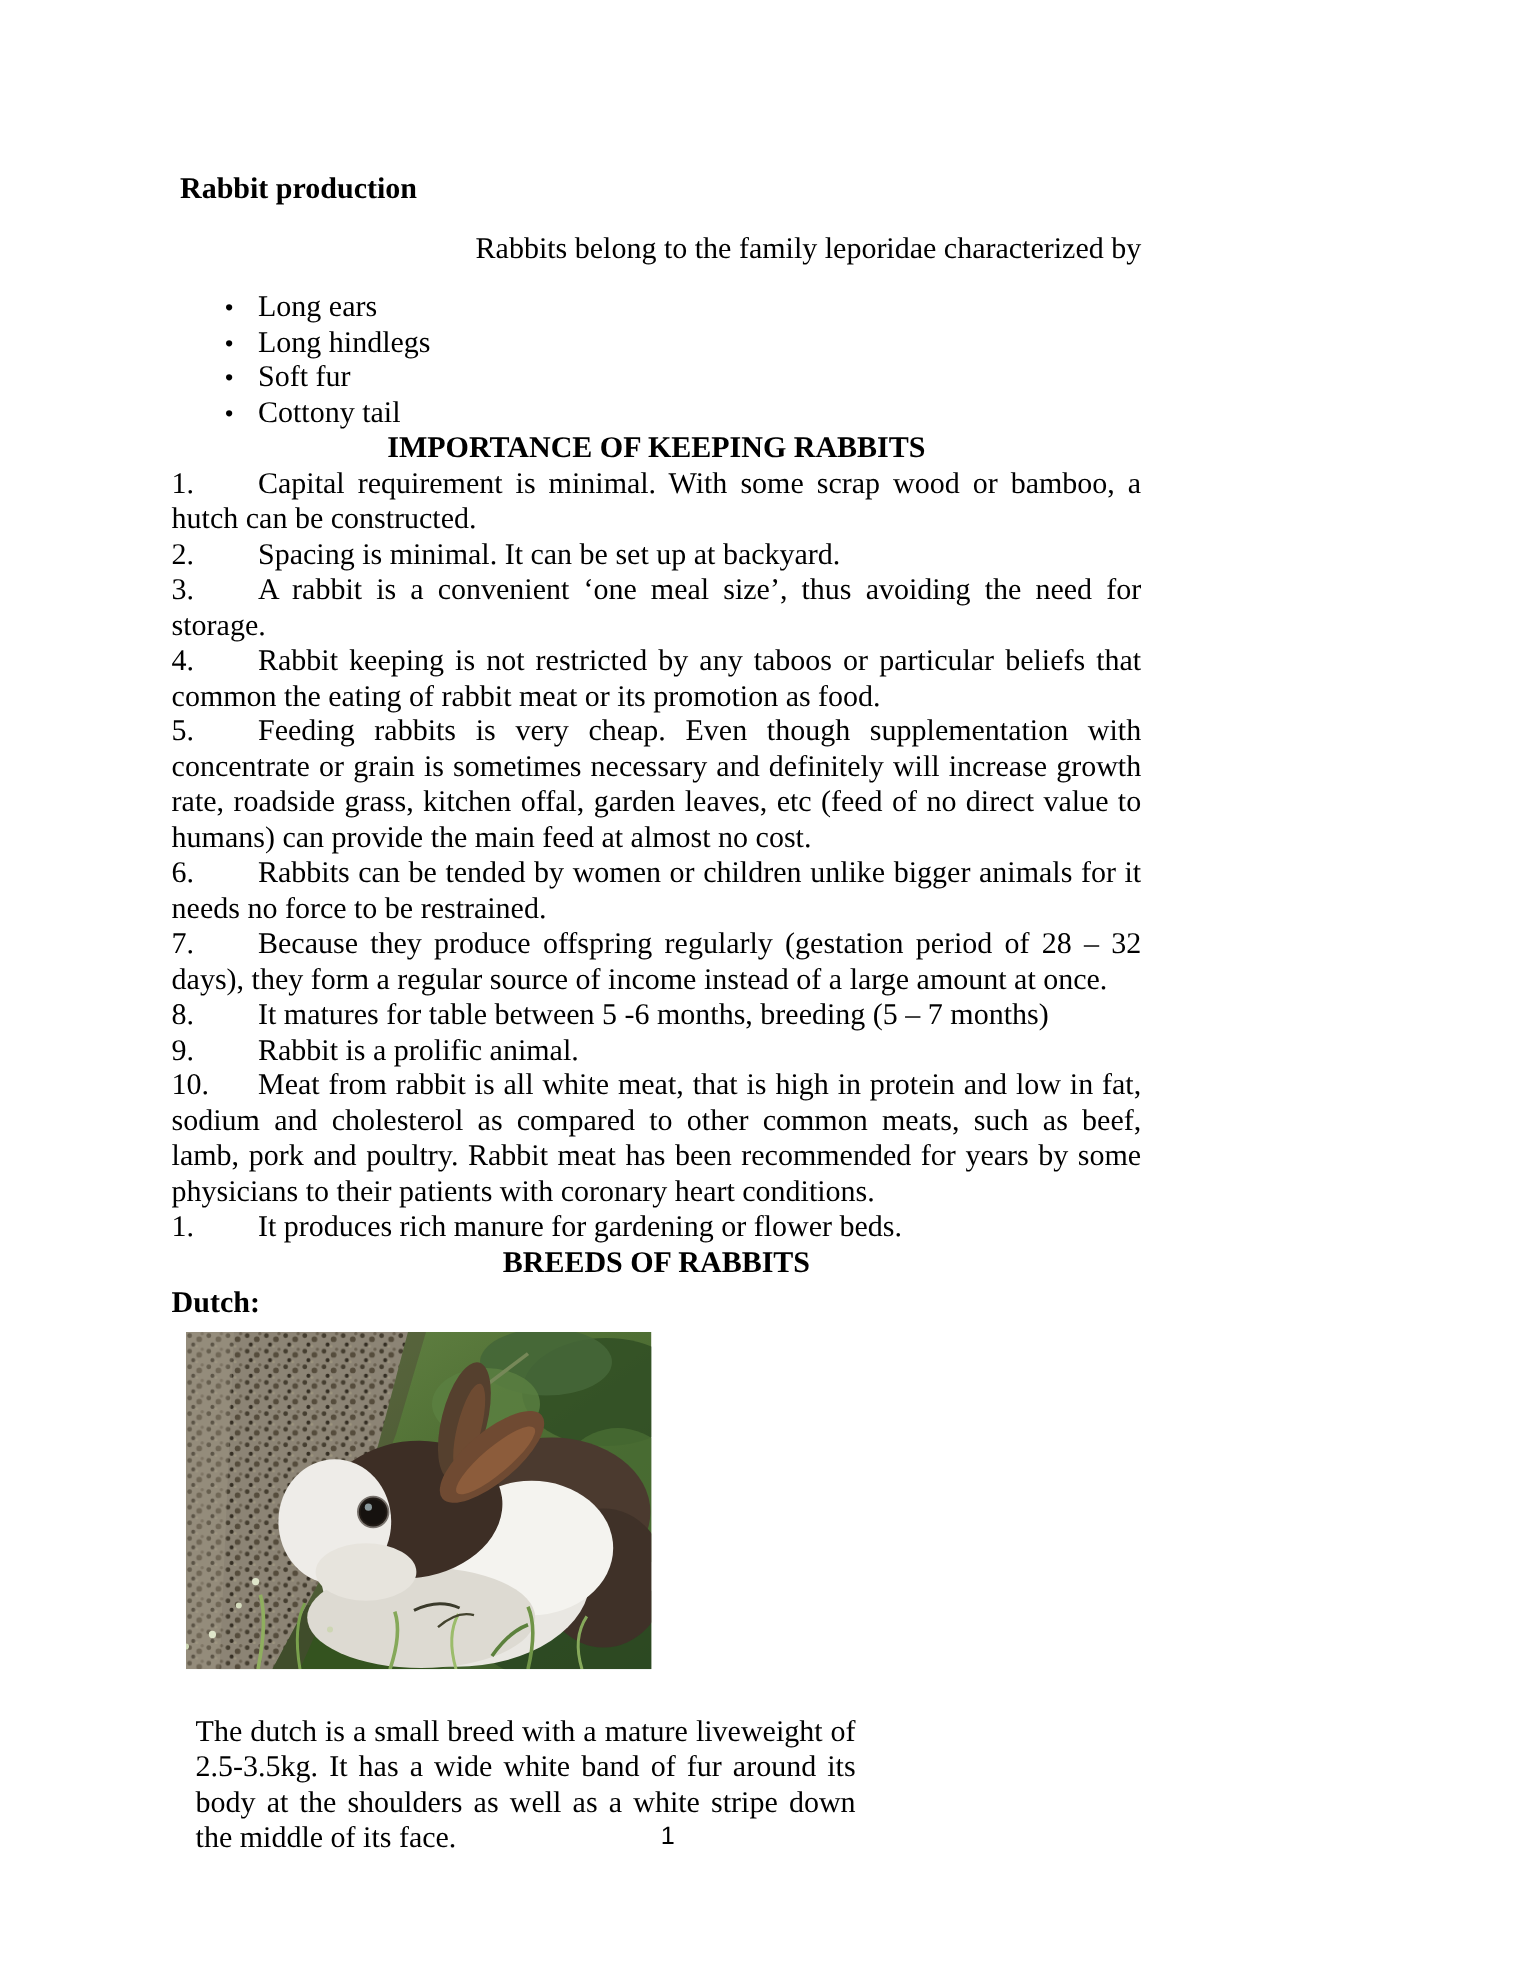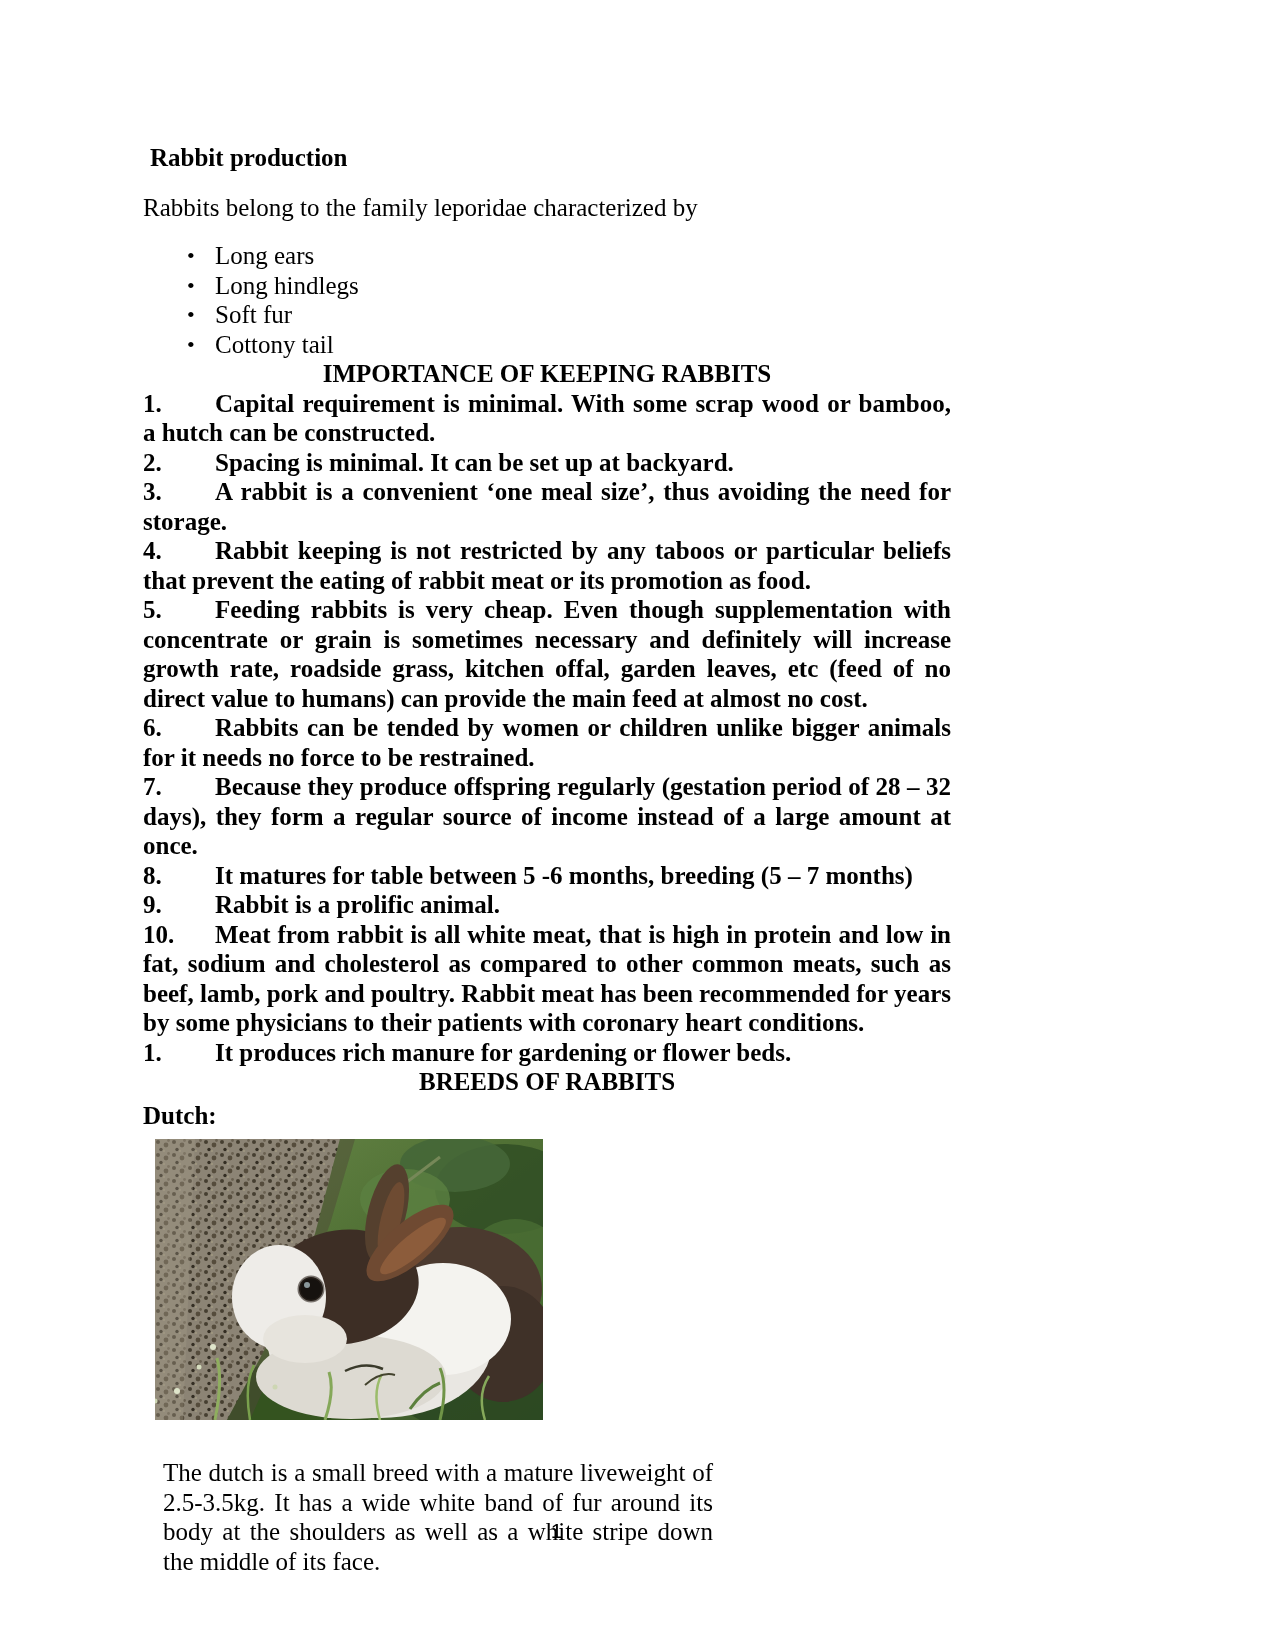--- a/index.html
+++ b/index.html
@@ -15,20 +15,21 @@
     box-sizing: border-box;
     padding: 143px 162px 0 143px;
     overflow: hidden;
   }
   .doc-title {
     font-weight: bold;
     margin: 0 0 0 7px;
   }
   .intro {
     margin: 20px 0 0 0;
+    text-align: right;
   }
   .bullet-list {
     margin: 19px 0 0 0;
   }
   .bullet-row {
     position: relative;
     padding-left: 72px;
   }
   .bullet-dot {
     position: absolute;
@@ -37,21 +38,20 @@
     font-size: 22px;
   }
   .section-heading {
     font-weight: bold;
     margin: 0;
     text-align: center;
   }
   .num-item {
     margin: 0;
     text-align: justify;
-    font-weight: bold;
   }
   .num-item .num {
     display: inline-block;
     width: 72px;
   }
   .breed-label {
     font-weight: bold;
     margin: 4px 0 0 0;
   }
   .breed-row {
@@ -111,21 +111,21 @@
       <span class="bullet-dot">•</span>
       <span>Cottony tail</span>
     </div>
   </div>
 
   <p class="section-heading">IMPORTANCE OF KEEPING RABBITS</p>
 
   <p class="num-item"><span class="num">1.</span><span>Capital requirement is minimal. With some scrap wood or bamboo, a hutch can be constructed.</span></p>
   <p class="num-item"><span class="num">2.</span><span>Spacing is minimal. It can be set up at backyard.</span></p>
   <p class="num-item"><span class="num">3.</span><span>A rabbit is a convenient ‘one meal size’, thus avoiding the need for storage.</span></p>
-  <p class="num-item"><span class="num">4.</span><span>Rabbit keeping is not restricted by any taboos or particular beliefs that prevent the eating of rabbit meat or its promotion as food.</span></p>
+  <p class="num-item"><span class="num">4.</span><span>Rabbit keeping is not restricted by any taboos or particular beliefs that common the eating of rabbit meat or its promotion as food.</span></p>
   <p class="num-item"><span class="num">5.</span><span>Feeding rabbits is very cheap. Even though supplementation with concentrate or grain is sometimes necessary and definitely will increase growth rate, roadside grass, kitchen offal, garden leaves, etc (feed of no direct value to humans) can provide the main feed at almost no cost.</span></p>
   <p class="num-item"><span class="num">6.</span><span>Rabbits can be tended by women or children unlike bigger animals for it needs no force to be restrained.</span></p>
   <p class="num-item"><span class="num">7.</span><span>Because they produce offspring regularly (gestation period of 28 – 32 days), they form a regular source of income instead of a large amount at once.</span></p>
   <p class="num-item"><span class="num">8.</span><span>It matures for table between 5 -6 months, breeding (5 – 7 months)</span></p>
   <p class="num-item"><span class="num">9.</span><span>Rabbit is a prolific animal.</span></p>
   <p class="num-item"><span class="num">10.</span><span>Meat from rabbit is all white meat, that is high in protein and low in fat, sodium and cholesterol as compared to other common meats, such as beef, lamb, pork and poultry. Rabbit meat has been recommended for years by some physicians to their patients with coronary heart conditions.</span></p>
   <p class="num-item"><span class="num">1.</span><span>It produces rich manure for gardening or flower beds.</span></p>
 
   <p class="section-heading">BREEDS OF RABBITS</p>
 

